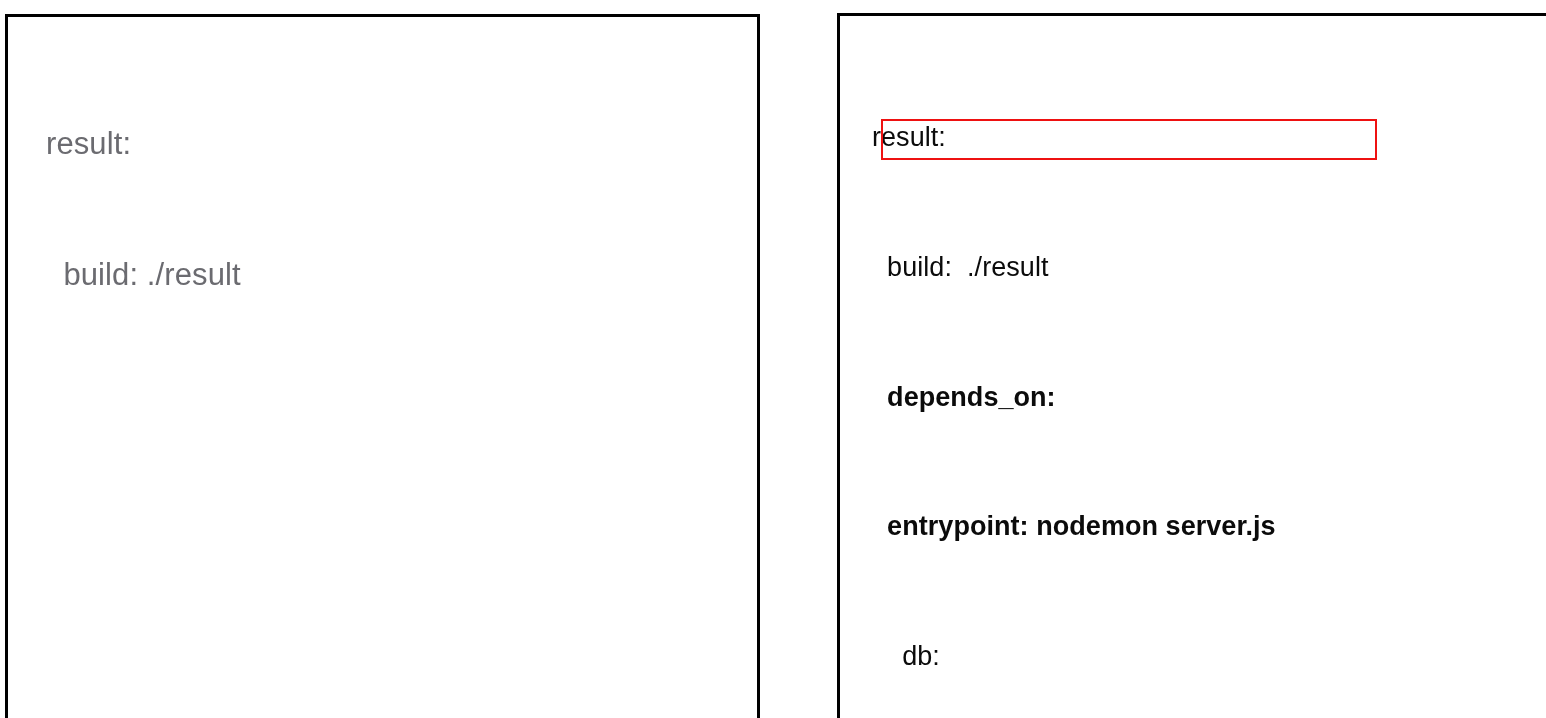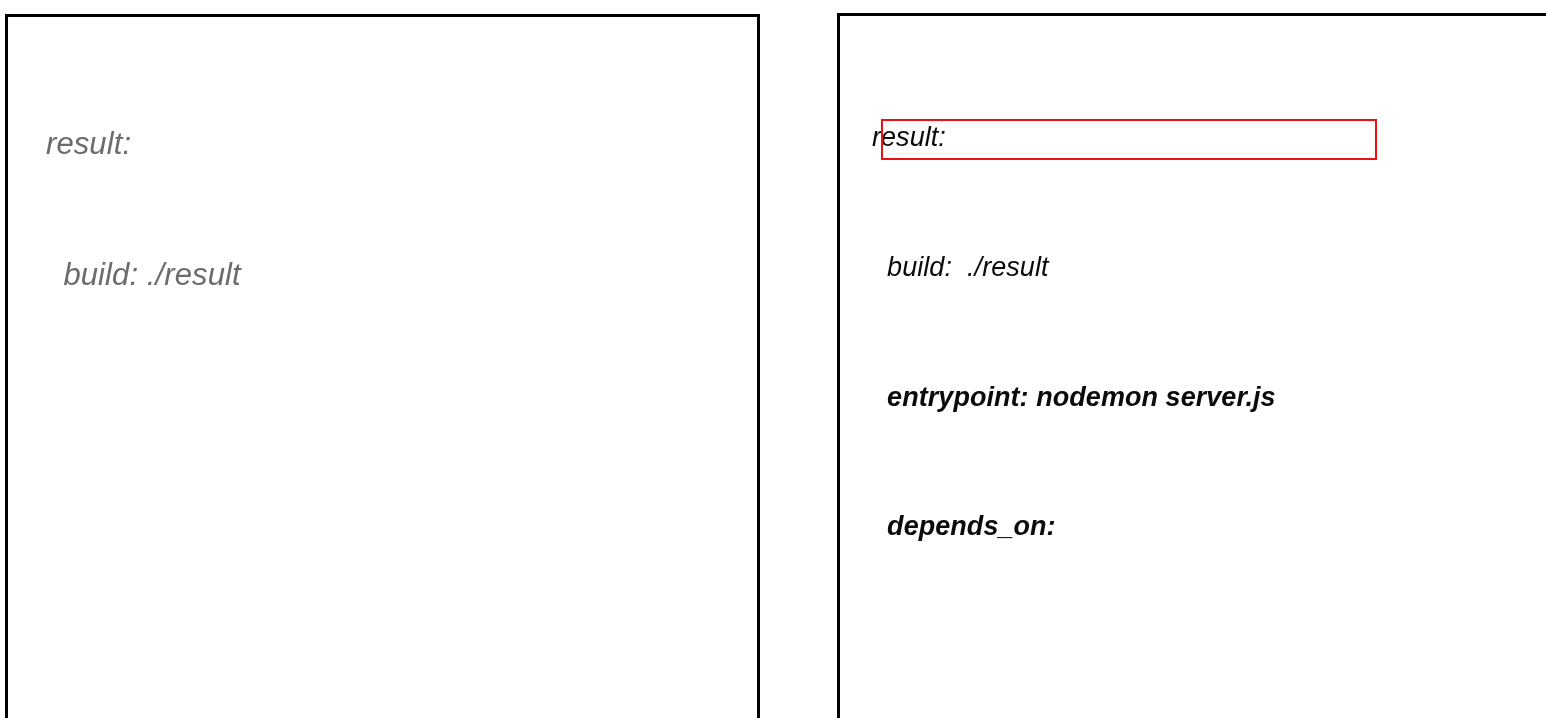--- a/index.html
+++ b/index.html
@@ -64,21 +64,20 @@
     top: 14px;
     font-size: 27px;
     line-height: 43.2px;
     color: #0b0b0b;
     letter-spacing: 0.05px;
   }
 
   .line {
     white-space: pre;
     position: relative;
-    font-style: italic;
   }
 
   .line.bold {
     font-weight: bold;
   }
 
   
   #entrypoint-highlight-box {
     position: absolute;
     left: 881px;
@@ -102,22 +101,23 @@
     
     
   </div>
 </div>
 
 <div class="panel" id="panel-after">
 
   <div class="code-block" id="code-after">
     <div class="line">result:</div>
     <div class="line">  build:  ./result</div>
+    <div class="line bold">  depends_on:</div>
     <div class="line bold">  entrypoint: nodemon server.js</div>
-    <div class="line bold">  depends_on:</div>
+    <div class="line">    db:</div>
     
     
     
     
     
     
     
     
     
   </div>

